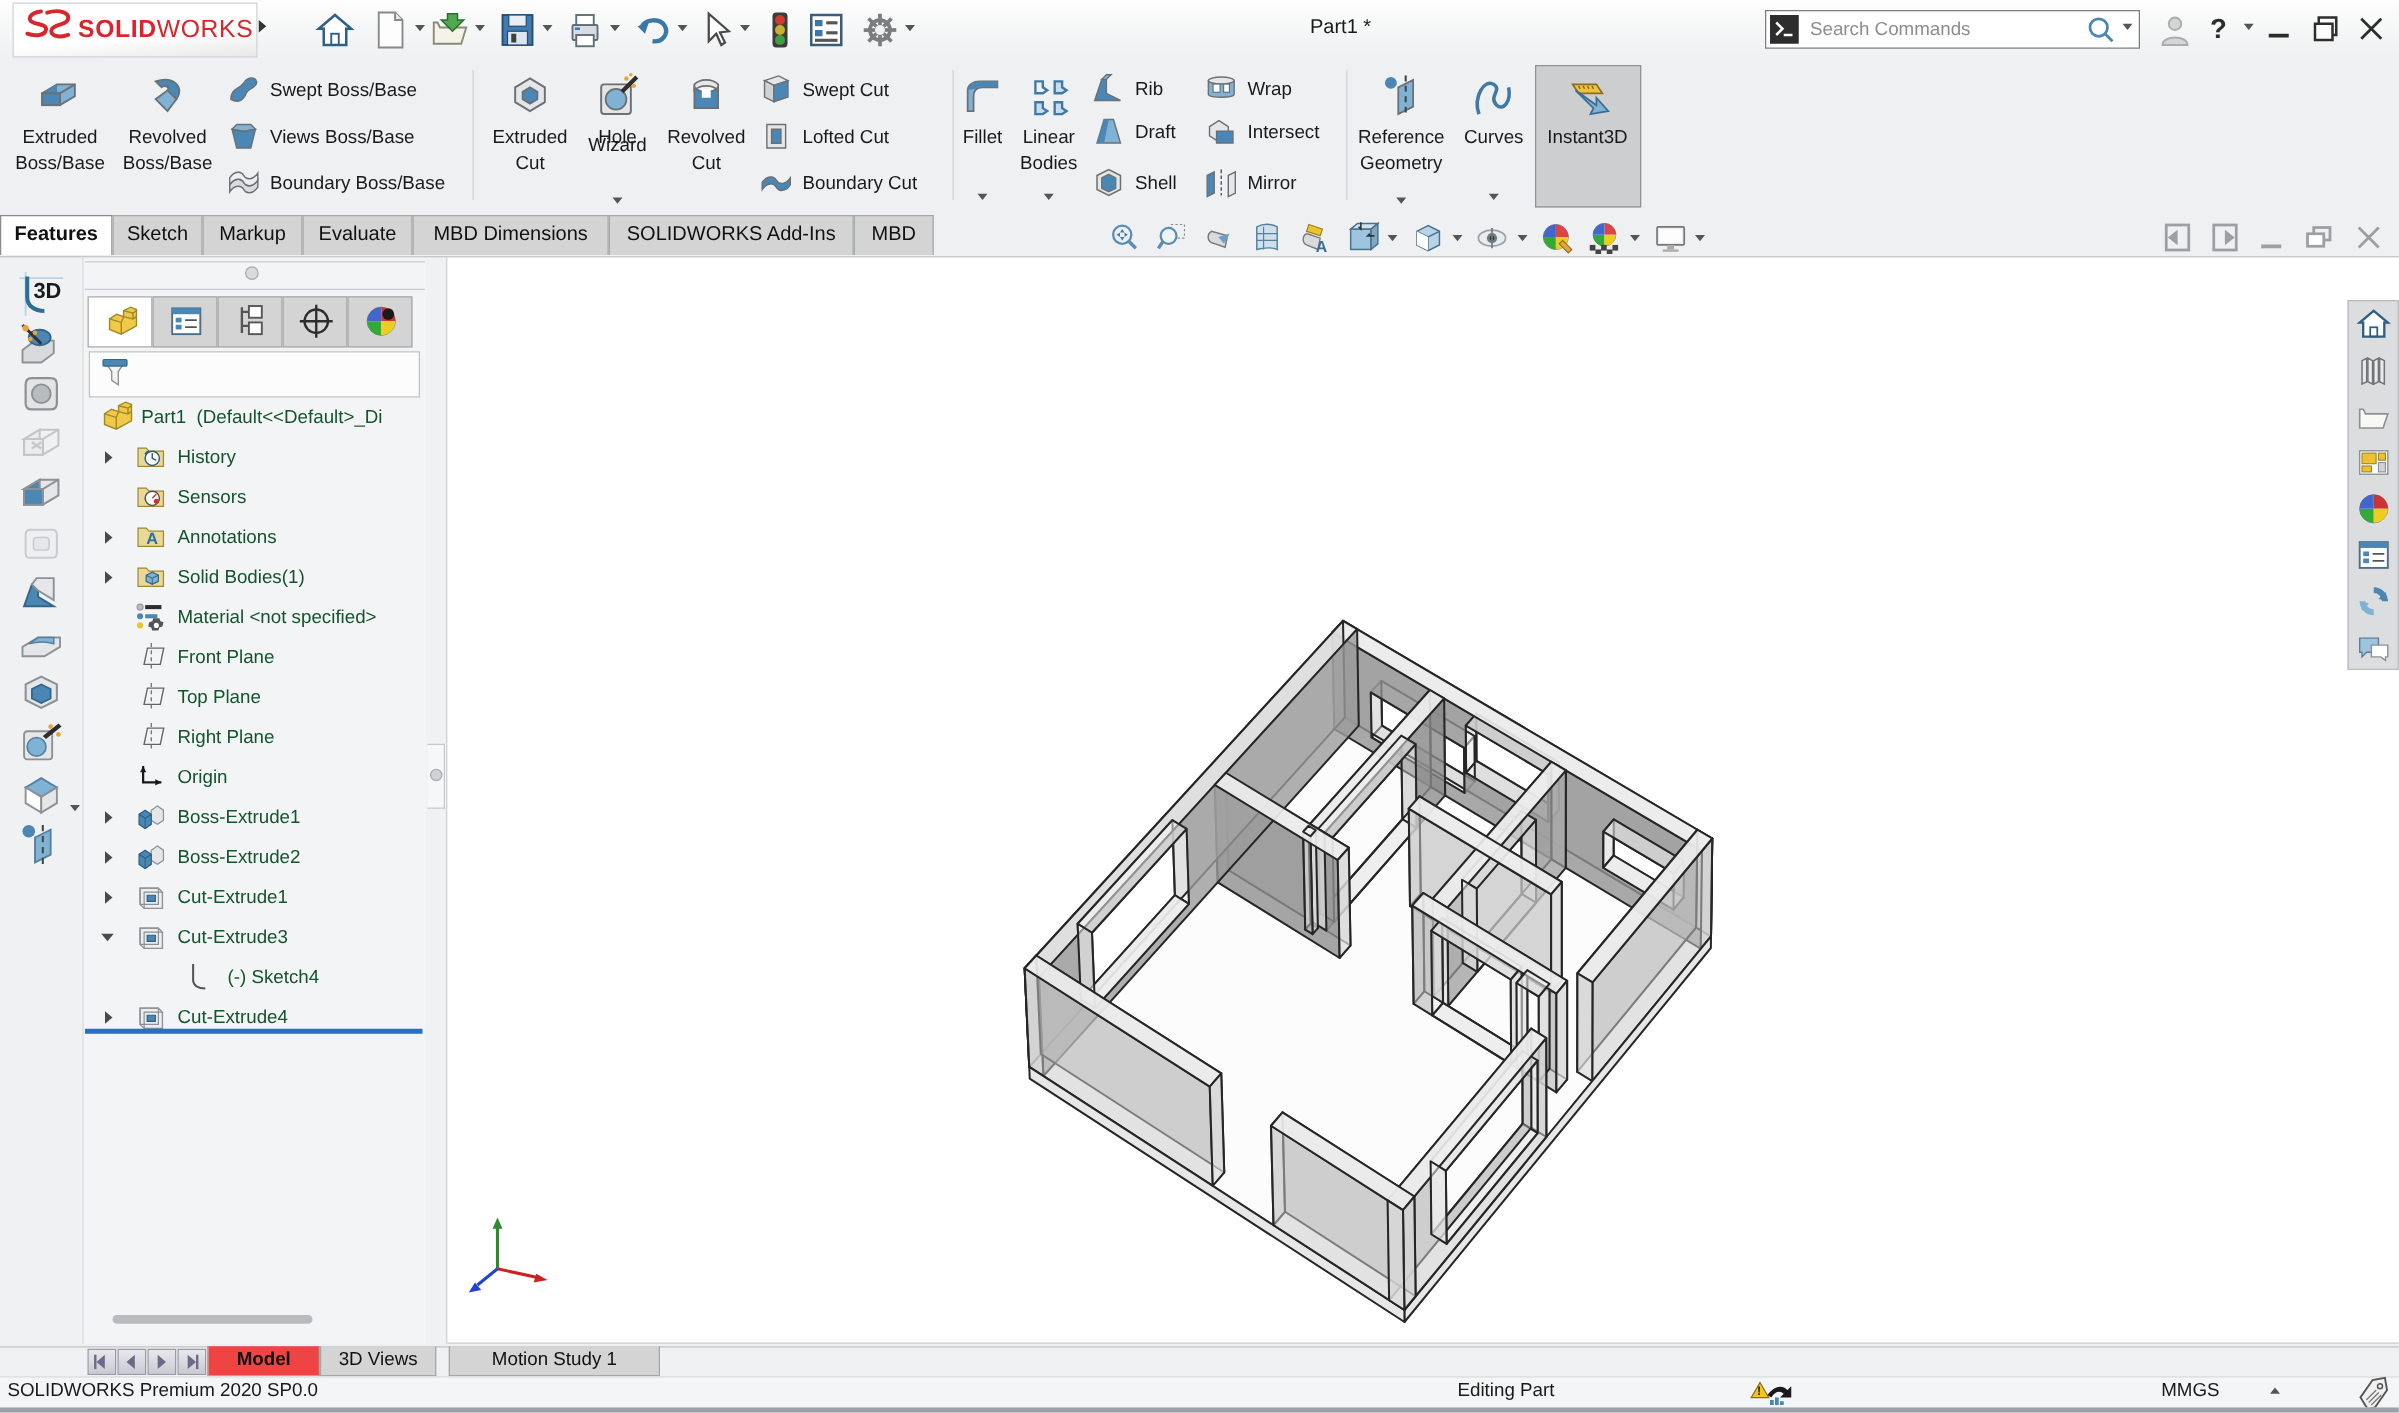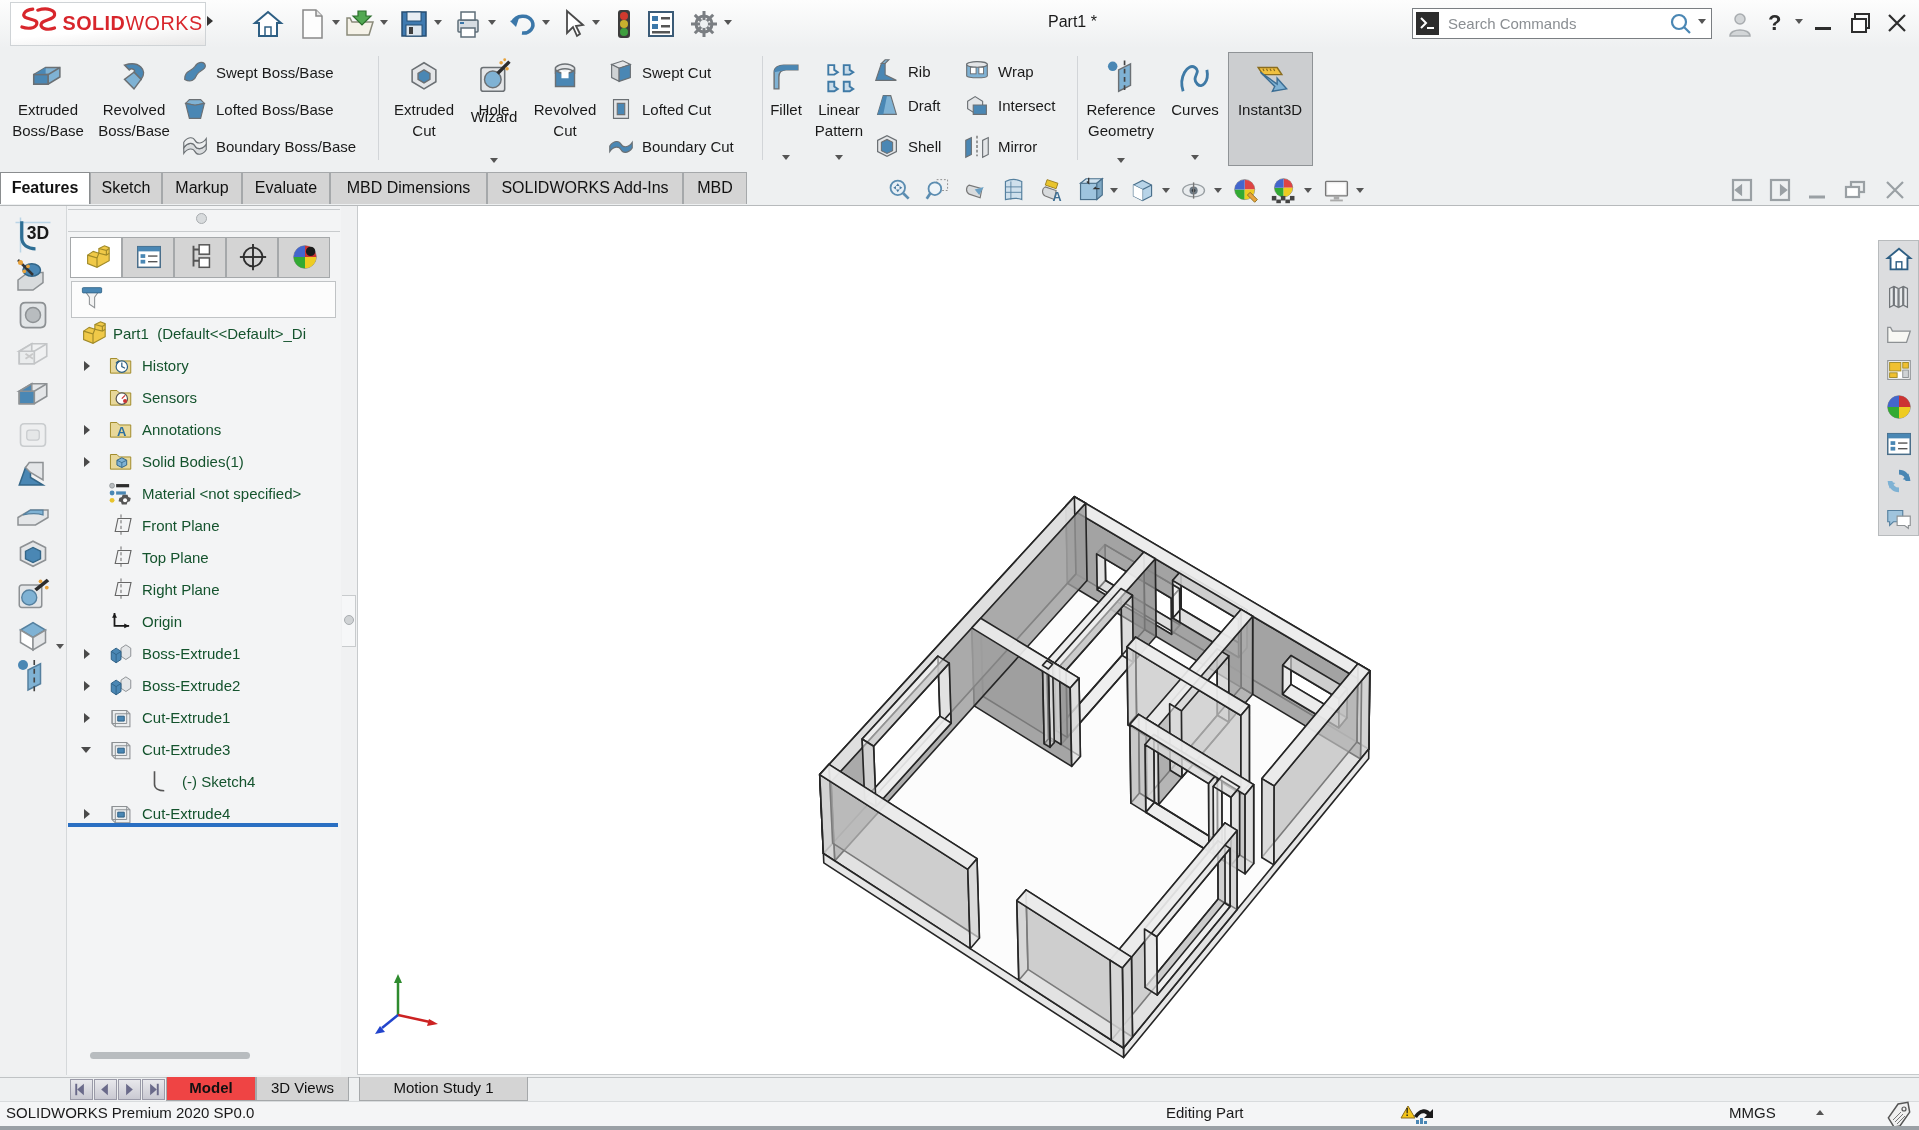--- a/index.html
+++ b/index.html
@@ -148,21 +148,21 @@
 <div class="biglbl" style="left:64px;top:100px;width:140px">Revolved</div>
 <div class="biglbl" style="left:64px;top:121px;width:140px">Boss/Base</div>
 <svg class="abs" style="left:180px;top:57px" width="30" height="30" viewBox="0 0 32 32">
     <path d="M5 24 C5 14 12 16 16 10 C19 5 26 4 27 9 C28 14 20 14 18 19 C16 24 12 28 5 24 Z" fill="#4a87b4" stroke="#6b7074" stroke-width="1.2"></path>
   </svg>
 <div class="smlbl" style="left:216px;top:64px">Swept Boss/Base</div>
 <svg class="abs" style="left:180px;top:94px" width="30" height="30" viewBox="0 0 32 32">
     <path d="M10 6 L22 6 L26 10 L16 12 L6 10 Z" fill="#7fb2d4" stroke="#6b7074" stroke-width="1.2"></path>
     <path d="M6 10 L16 12 L26 10 L22 26 L10 26 Z" fill="#4a87b4" stroke="#6b7074" stroke-width="1.2"></path>
   </svg>
-<div class="smlbl" style="left:216px;top:101px">Lofted Boss/Base</div>
+<div class="smlbl" style="left:216px;top:101px">Views Boss/Base</div>
 <svg class="abs" style="left:180px;top:131px" width="30" height="30" viewBox="0 0 32 32">
     <path d="M4 18 C8 12 14 12 16 16 C18 20 24 20 28 14 L28 20 C24 26 18 26 16 22 C14 18 8 18 4 24 Z" fill="#d9dcde" stroke="#6b7074" stroke-width="1.2"></path>
     <path d="M4 12 C8 6 14 6 16 10 C18 14 24 14 28 8 L28 14 C24 20 18 20 16 16 C14 12 8 12 4 18 Z" fill="#eceeef" stroke="#6b7074" stroke-width="1.2"></path>
   </svg>
 <div class="smlbl" style="left:216px;top:138px">Boundary Boss/Base</div>
 <div class="rsep" style="left:378px"></div>
 <svg class="abs" style="left:405px;top:58px" width="38" height="38" viewBox="0 0 32 32">
     <path d="M6 10 L16 4 L26 10 L26 20 L16 26 L6 20 Z" fill="#e4e6e8" stroke="#6b7074" stroke-width="1.3"></path>
     <path d="M11 13 L16 10 L21 13 L21 18 L16 21 L11 18 Z" fill="#4a87b4" stroke="#6b7074" stroke-width="1.2"></path>
   </svg>
@@ -212,21 +212,21 @@
 <div class="ddr" style="left:782px;top:155px"></div>
 <svg class="abs" style="left:820px;top:58px" width="38" height="38" viewBox="0 0 32 32">
     <g fill="none" stroke="#3f7aa6" stroke-width="1.6">
       <path d="M7 6 l5 0 0 4 3 2 -3 2 -5 0 Z"></path>
       <path d="M20 6 l5 0 0 4 3 2 -3 2 -5 0 Z" fill="#c9dcea"></path>
       <path d="M7 20 l5 0 0 4 3 2 -3 2 -5 0 Z" fill="#c9dcea"></path>
       <path d="M20 20 l5 0 0 4 3 2 -3 2 -5 0 Z" fill="#c9dcea"></path>
     </g>
   </svg>
 <div class="biglbl" style="left:769px;top:100px;width:140px">Linear</div>
-<div class="biglbl" style="left:769px;top:121px;width:140px">Pattern</div>
+<div class="biglbl" style="left:769px;top:121px;width:140px">Bodies</div>
 <div class="ddr" style="left:835px;top:155px"></div>
 <svg class="abs" style="left:872px;top:56px" width="30" height="30" viewBox="0 0 32 32">
     <path d="M4 26 L10 8 L14 8 L14 20 L26 26 Z" fill="#4a87b4" stroke="#6b7074" stroke-width="1.2"></path>
     <path d="M10 8 L14 4 L18 4 L14 8 Z" fill="#7fb2d4" stroke="#6b7074" stroke-width="1.2"></path>
   </svg>
 <div class="smlbl" style="left:908px;top:63px">Rib</div>
 <svg class="abs" style="left:872px;top:90px" width="30" height="30" viewBox="0 0 32 32">
     <path d="M6 26 L12 6 L20 6 L26 26 Z" fill="#7fb2d4" stroke="#6b7074" stroke-width="1.2"></path>
     <path d="M6 26 L12 6 L16 6 L12 26 Z" fill="#4a87b4"></path>
   </svg>

